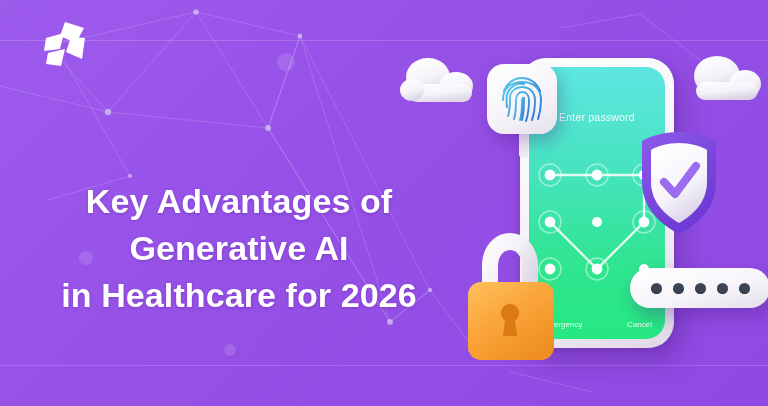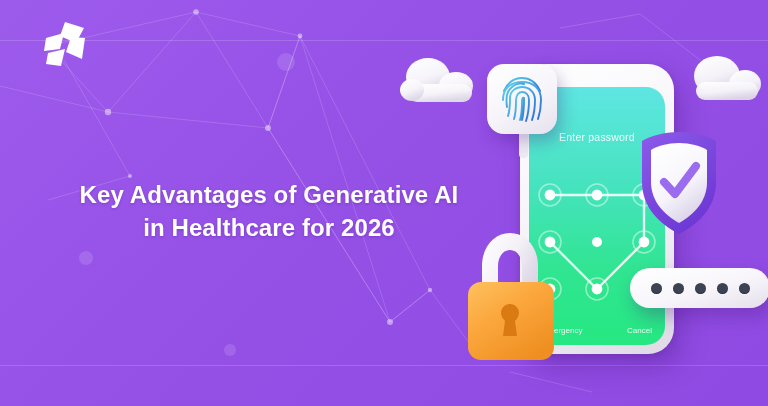--- a/index.html
+++ b/index.html
@@ -27,26 +27,25 @@
   .hline-bottom { bottom:40px; }
 
   
   .logo { position:absolute; left:38px; top:16px; width:56px; height:58px; }
 
   
   .headline {
     position:absolute; left:0; top:178px; width:478px;
     text-align:center;
     color:#ffffff;
-    font-size:24px;
+    font-size:34px;
     font-weight:bold;
     line-height:1.38;
     letter-spacing:.1px;
     text-shadow:0 1px 3px rgba(60,10,110,.28);
-    margin-left:30px;
   }
   .headline .l1 { display:block; }
   .headline .l2 { display:block; }
 
   
   .footer-url {
     position:absolute; left:36px; bottom:22px;
     color:#f4eaff;
     font-size:10.5px;
     letter-spacing:3.2px;
@@ -62,22 +61,21 @@
   .cloud-left { left:18px; top:56px; width:86px; height:52px; }
   .cloud-right { left:305px; top:54px; width:82px; height:50px; }
 
   
   .phone {
     position:absolute; left:140px; top:58px;
     width:154px; height:290px;
     background:linear-gradient(150deg,#ffffff 0%,#f3f0f6 60%,#dfd9e6 100%);
     border-radius:26px;
     box-shadow:8px 14px 26px rgba(70,20,120,.30), 0 2px 6px rgba(70,20,120,.18);
-    padding:23px 9px 9px 9px;
-    margin-top:6px;
+    padding:9px 9px 9px 9px;
   }
   .phone-screen {
     position:relative;
     width:100%; height:100%;
     border-radius:19px;
     background:linear-gradient(180deg,#5ee6e2 0%,#46e3bf 38%,#30e590 72%,#25e882 100%);
     overflow:hidden;
   }
   .screen-label {
     position:absolute; left:0; right:0; top:44px;

